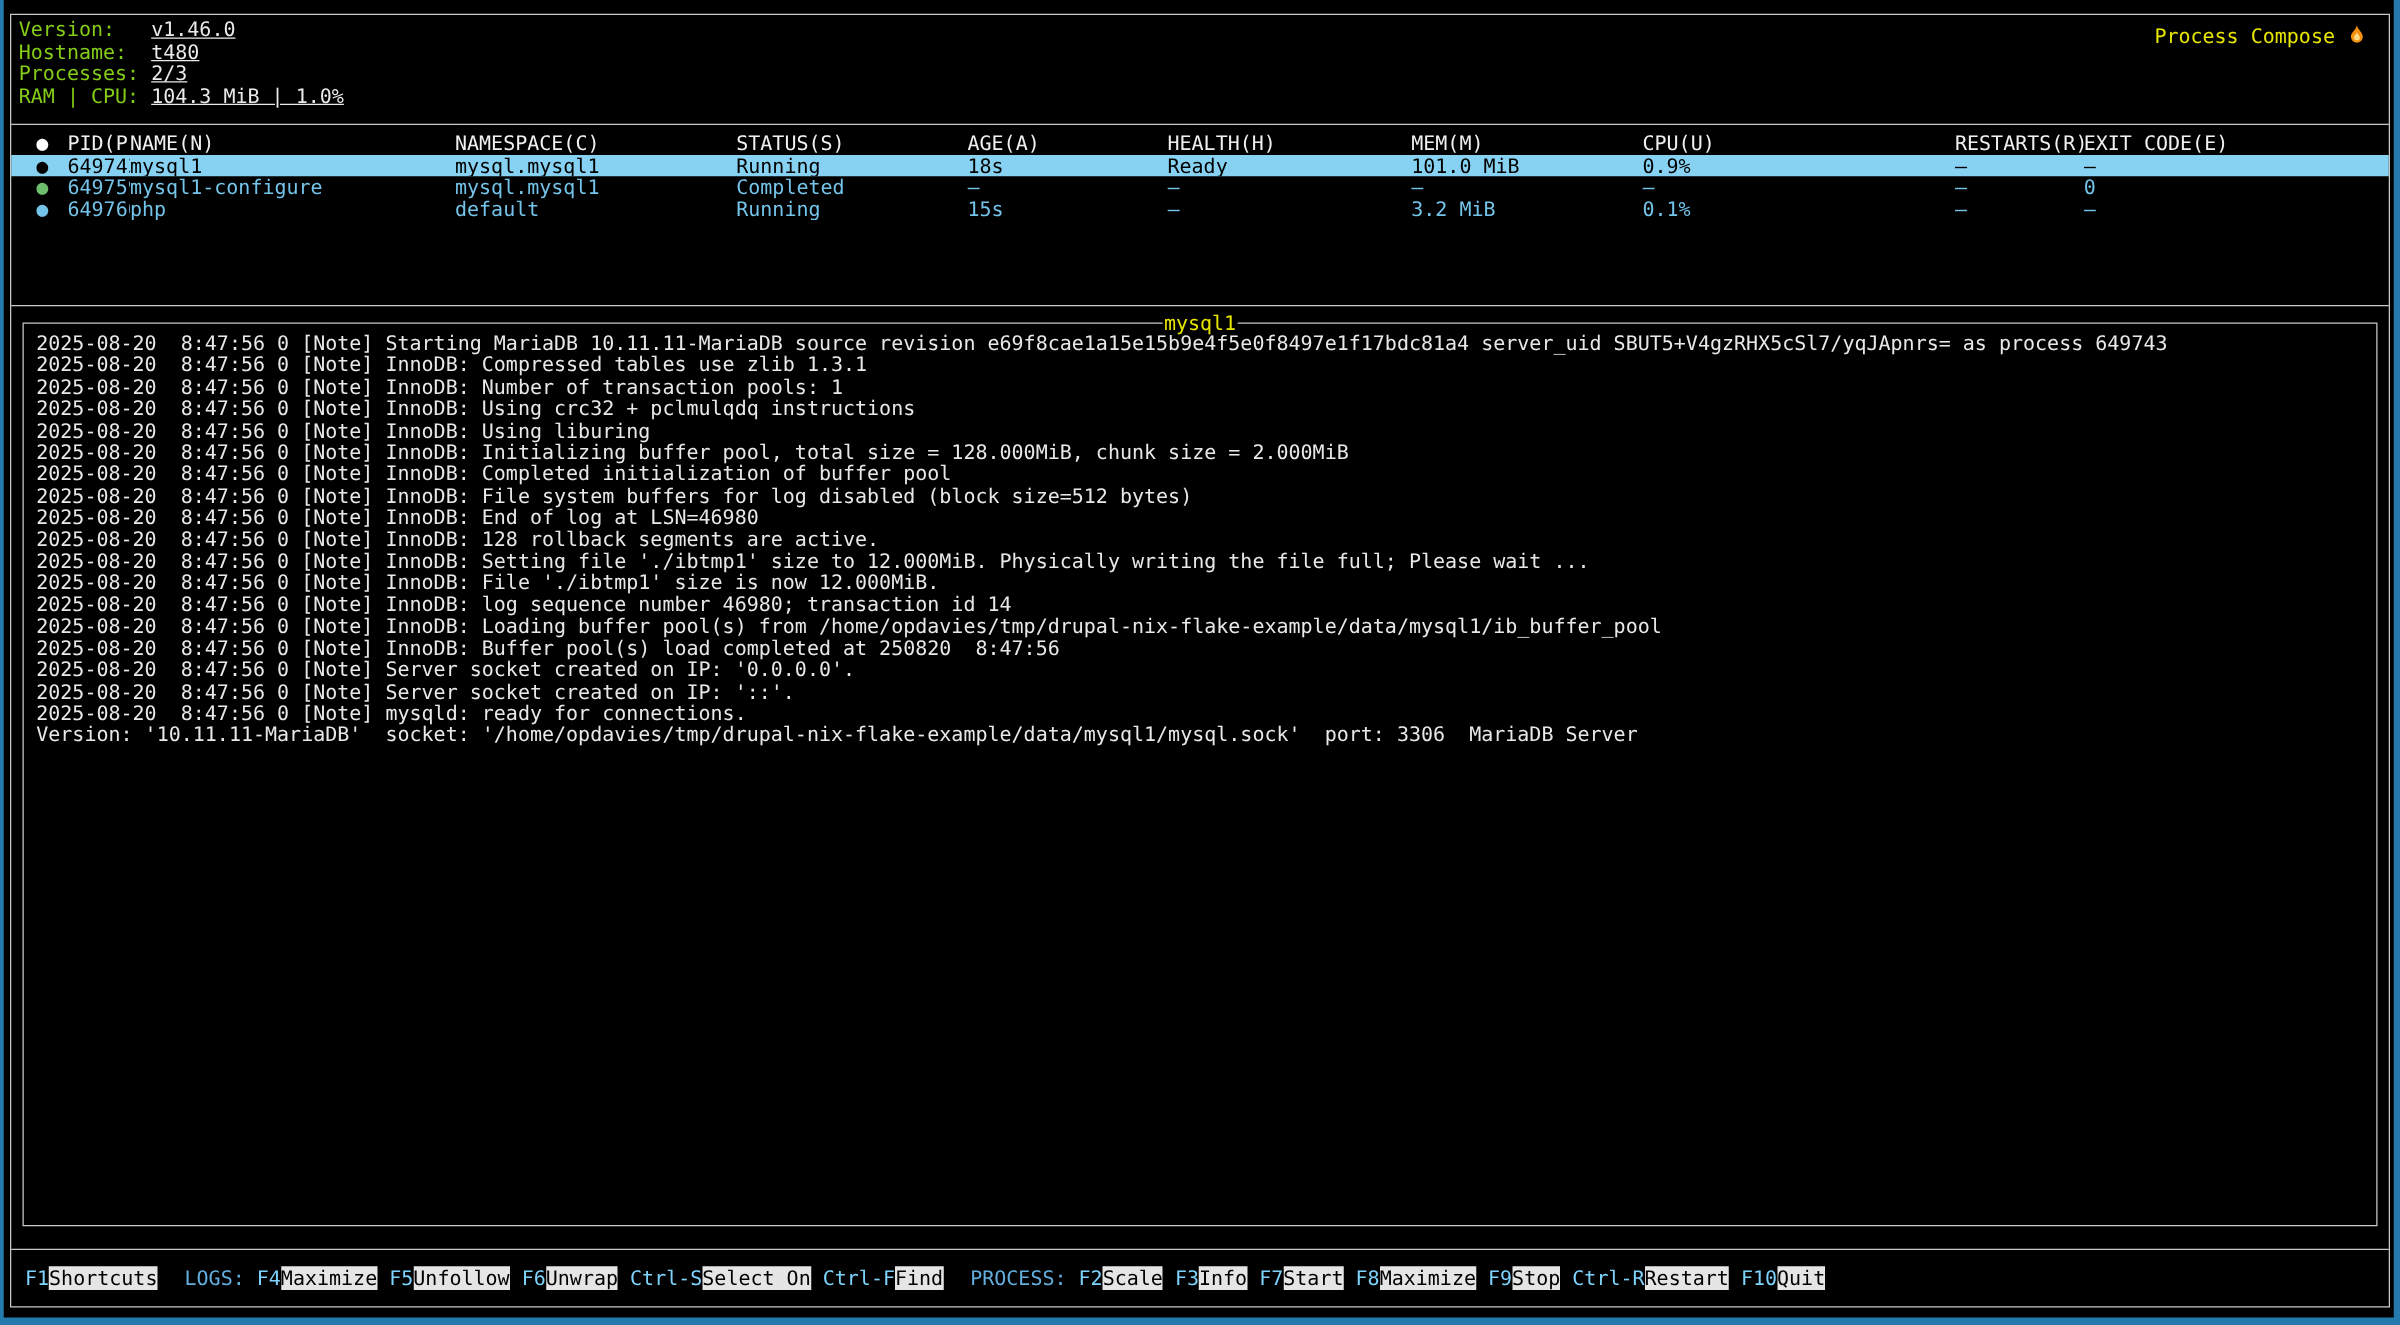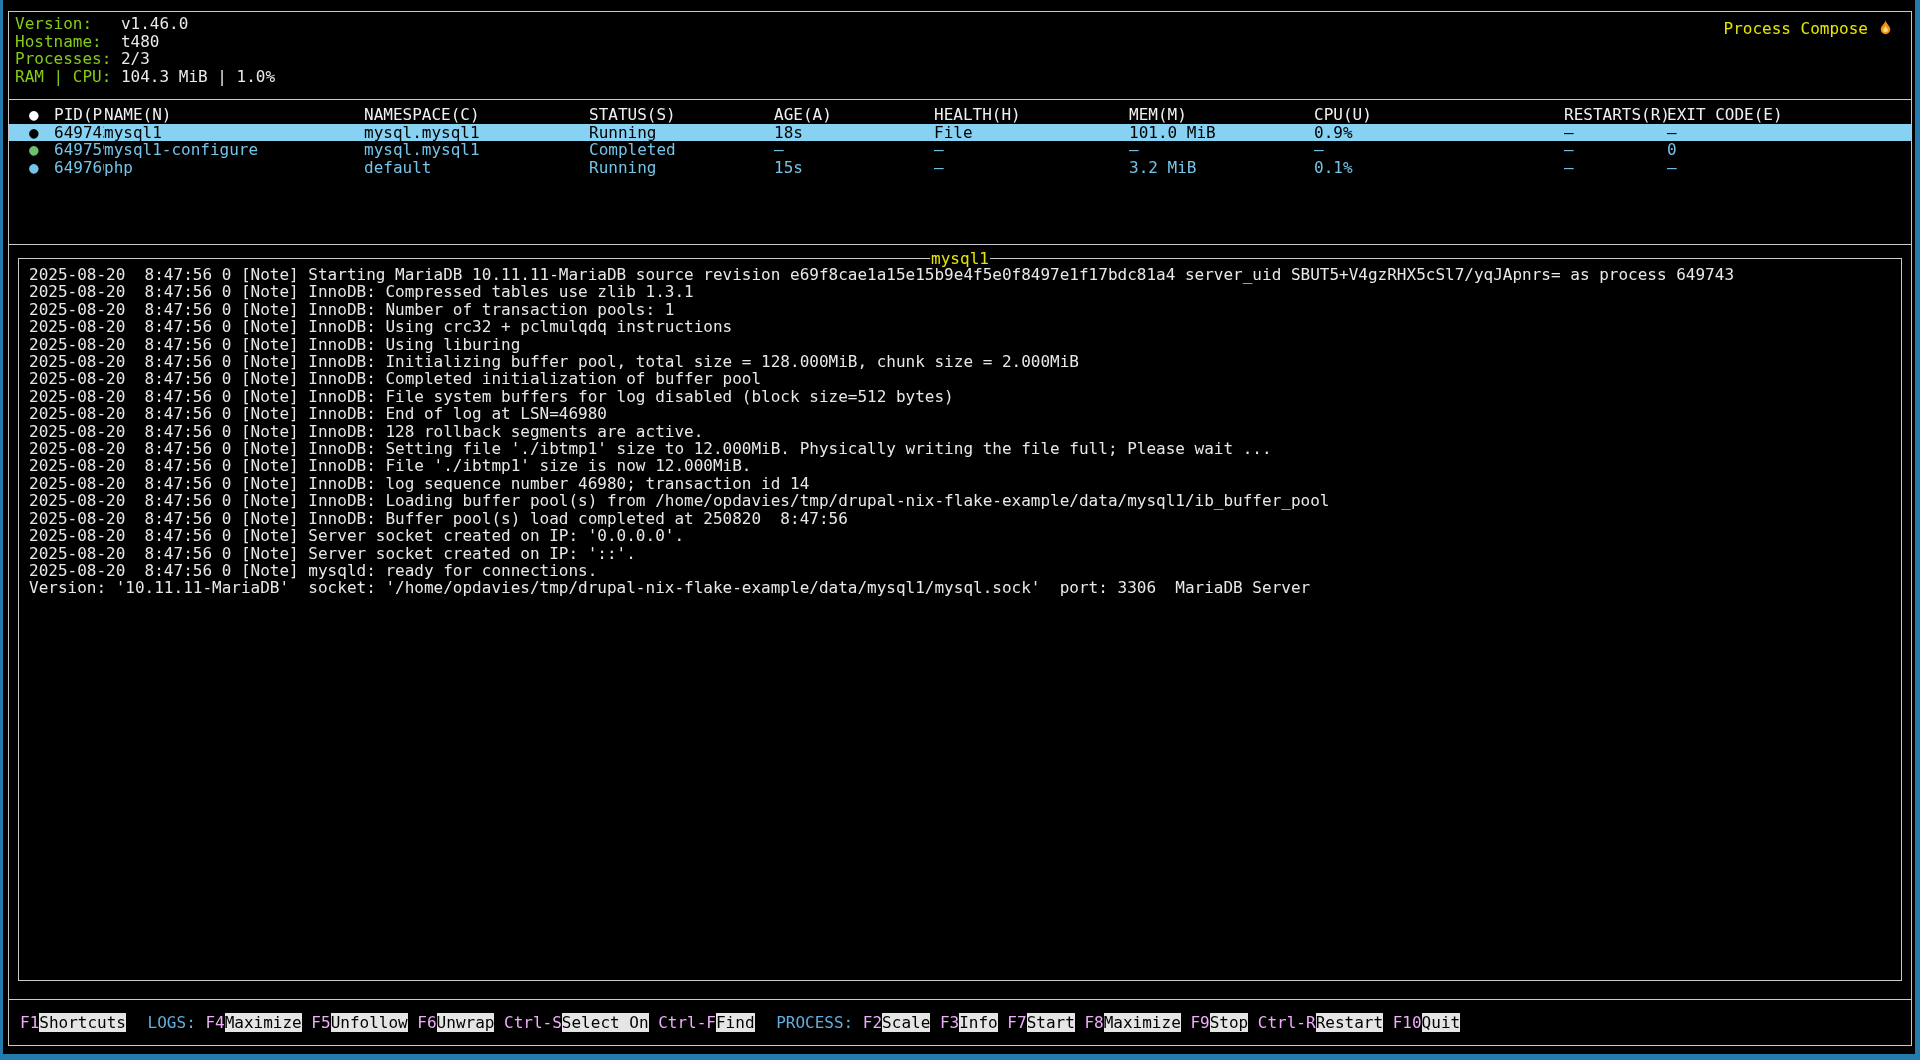--- a/index.html
+++ b/index.html
@@ -19,21 +19,21 @@
     border:1px solid #c9c9c9;
   }
   
   .section-header {
     position:absolute; top:0; left:0; right:0; height:88px;
     border-bottom:1px solid #c9c9c9;
     padding:3px 6px 0 6px;
   }
   .hdr-line { line-height:17.5px; white-space:pre; }
   .hdr-label { color:#84cc16; display:inline-block; width:11ch; }
-  .hdr-value { color:#eaeaea; }
+  .hdr-value { color:#eaeaea;text-decoration:underline; }
   .app-title {
     position:absolute; top:7px; right:16px;
     color:#e8e600; line-height:18px;
     display:flex; align-items:center; gap:8px;justify-content:center;
   }
   .flame { width:19px; height:19px; display:inline-block; }
   
   .section-table {
     position:absolute; top:89px; left:0; right:0; height:144px;
     border-bottom:1px solid #c9c9c9;
@@ -69,21 +69,21 @@
   .loglines { padding:7px 10px; overflow:hidden; height:100%; }
   .logline { white-space:pre; line-height:17.4px; color:#e8e8e8; }
   
   .section-help {
     position:absolute; left:0; right:0; bottom:0; height:46px;
     border-top:1px solid #c9c9c9;
     display:flex; align-items:center;
     padding-left:11px; white-space:pre;
   }
   .help-item { line-height:19px; }
-  .help-item.key { color:#f0abfc; }
+  .help-item.key { color:#7dd3fc; }
   .help-item.action { background:#e5e5e5; color:#000; }
   .help-item.section { color:#63aede;padding-left:12px; }
 </style>
 </head>
 <body>
 
 <div id="terminal">
   <div id="frame">
 
     <div class="section-header">
@@ -122,21 +122,21 @@
       </div>
       <div>
 
           <div class="trow selected">
             <span class="bullet bullet-selected">●</span>
             <span>649743</span>
             <span>mysql1</span>
             <span>mysql.mysql1</span>
             <span>Running</span>
             <span>18s</span>
-            <span>File</span>
+            <span>Ready</span>
             <span>101.0 MiB</span>
             <span>0.9%</span>
             <span class="col-restarts">–</span>
             <span class="col-exit">–</span>
           </div>
 
           <div class="trow">
             <span class="bullet bullet-green">●</span>
             <span>649759</span>
             <span>mysql1-configure</span>

